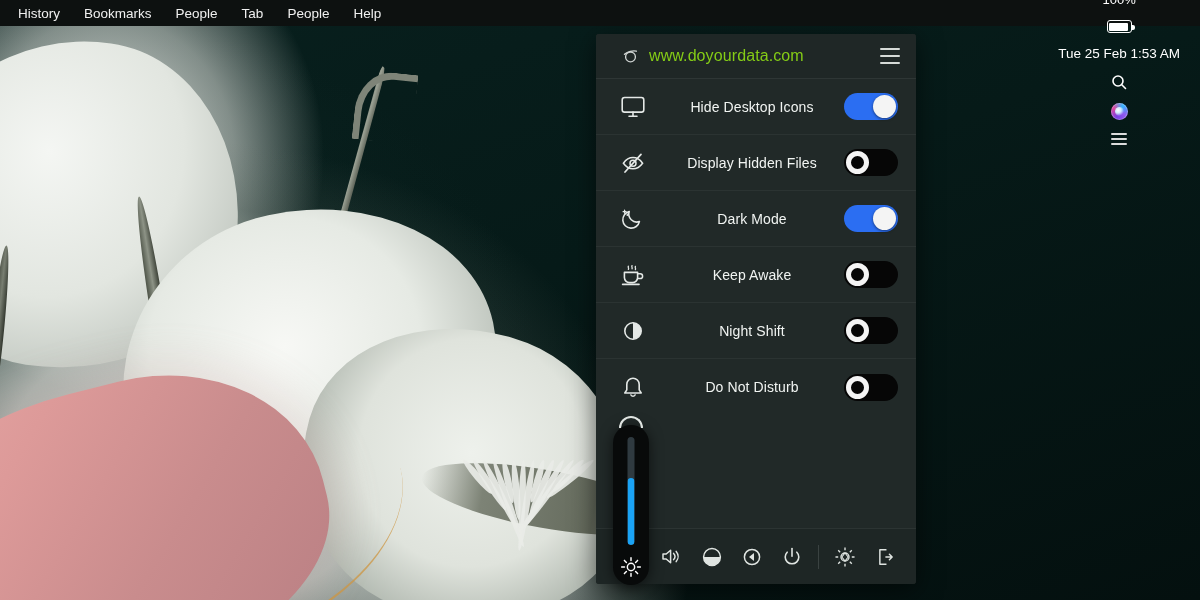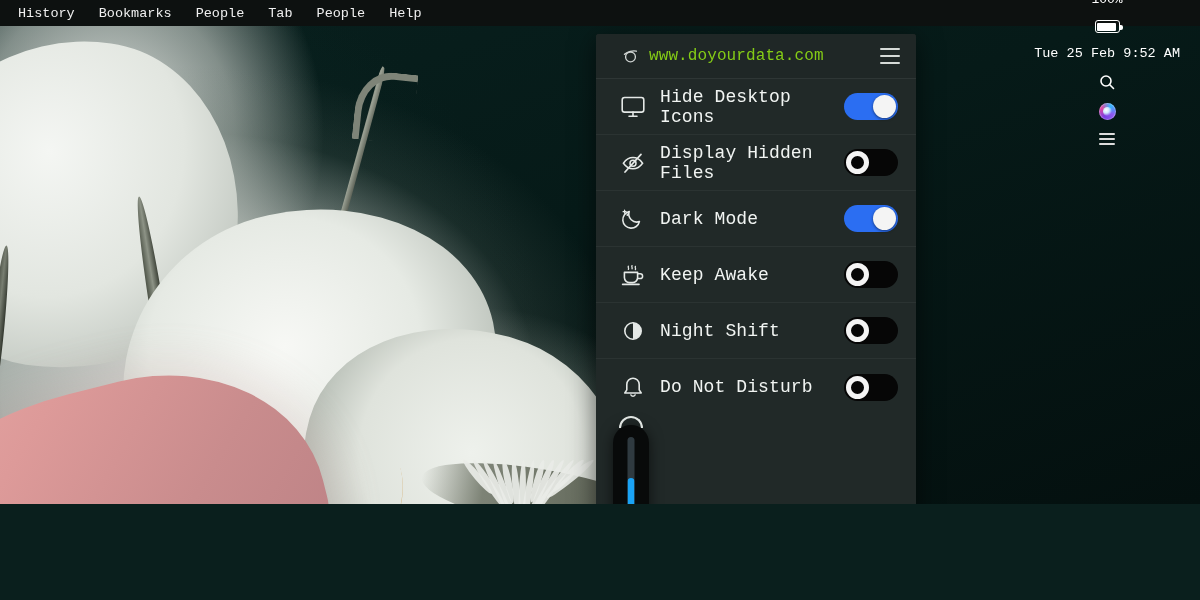--- a/index.html
+++ b/index.html
@@ -1,21 +1,21 @@
 <!DOCTYPE html>
 <html><head>
 <meta charset="utf-8">
 <style>
   * { margin:0; padding:0; box-sizing:border-box; }
   html, body {
     width:1200px; height:600px; overflow:hidden;
     font-family:"Liberation Sans", sans-serif;
     background:#0a1f1d;
   }
-  #screen { position:relative; width:1200px; height:504px; overflow:hidden;font-family:Liberation Mono, monospace; }
+  #screen { position:relative; width:1200px; height:600px; overflow:hidden; }
 
   
   .wallpaper { position:absolute; inset:0; background:#071a19; overflow:hidden; }
   .wp-grad {
     position:absolute; inset:0;
     background:
       radial-gradient(ellipse 560px 420px at 16% 78%, rgba(226,228,224,0.96) 0%, rgba(210,214,208,0.80) 34%, rgba(90,104,96,0.22) 62%, rgba(7,26,25,0) 78%),
       radial-gradient(ellipse 300px 330px at 9% 26%, rgba(240,242,238,0.95) 0%, rgba(205,210,204,0.62) 42%, rgba(7,26,25,0) 72%),
       radial-gradient(ellipse 260px 220px at 40% 96%, rgba(232,234,230,0.9) 0%, rgba(150,160,152,0.35) 55%, rgba(7,26,25,0) 80%),
       radial-gradient(ellipse 700px 520px at 4% 62%, rgba(20,48,44,0.55) 0%, rgba(7,26,25,0) 70%),
@@ -106,21 +106,21 @@
   .hamburger { width:20px; height:16px; display:flex; flex-direction:column; justify-content:space-between; cursor:pointer; }
   .hamburger span { display:block; height:2.4px; background:#d5dad7; border-radius:1px; }
 
   .rows { flex:1; display:flex; flex-direction:column; }
   .row {
     height:56px; display:flex; align-items:center; padding:0 18px 0 22px;
     border-bottom:1px solid #2b3332; position:relative;
   }
   .row:last-child { border-bottom:none; }
   .row-icon { width:30px; height:28px; flex:none; color:#e4e8e6; display:flex; align-items:center; justify-content:center; }
-  .row-label { flex:1; color:#f1f4f2; font-size:18px; padding-left:12px; letter-spacing:.1px; }
+  .row-label { flex:1; color:#f1f4f2; font-size:14px; padding-left:12px; letter-spacing:.1px;text-align:center; }
 
   .toggle { width:54px; height:27px; border-radius:14px; position:relative; flex:none; cursor:pointer; }
   .toggle.on { background:#2b6ef2; }
   .toggle.off { background:#060606; }
   .toggle .knob { position:absolute; top:2px; width:23px; height:23px; border-radius:50%; }
   .toggle.on .knob { right:2px; background:#f4f4f4; box-shadow:0 1px 3px rgba(0,0,0,.5); }
   .toggle.off .knob { left:2px; background:#060606; border:5.5px solid #f4f4f4; }
 
   
   .toolbar {
@@ -218,21 +218,21 @@
       <span class="mb-icon">
         <svg width="17" height="14" viewBox="0 0 17 14">
             <path d="M1 5h3l4-3.5v11L4 9H1z" fill="#fff"></path>
             <path d="M10.3 4.3a3.6 3.6 0 0 1 0 5.4" stroke="#fff" stroke-width="1.5" fill="none" stroke-linecap="round"></path>
           </svg>
       </span>
       <span class="mb-text battery-pct">100%</span>
       <span class="batt">
           <i></i>
         </span>
-      <span class="mb-text">Tue 25 Feb  9:52 AM</span>
+      <span class="mb-text">Tue 25 Feb  1:53 AM</span>
       <span class="mb-icon">
         <svg width="16" height="16" viewBox="0 0 16 16">
             <circle cx="7" cy="7" r="5" stroke="#fff" stroke-width="1.6" fill="none"></circle>
             <path d="M10.8 10.8L14.5 14.5" stroke="#fff" stroke-width="1.6" stroke-linecap="round"></path>
           </svg>
       </span>
       <span class="siri"></span>
       <span class="cc-lines">
           <span></span>
           <span></span>

